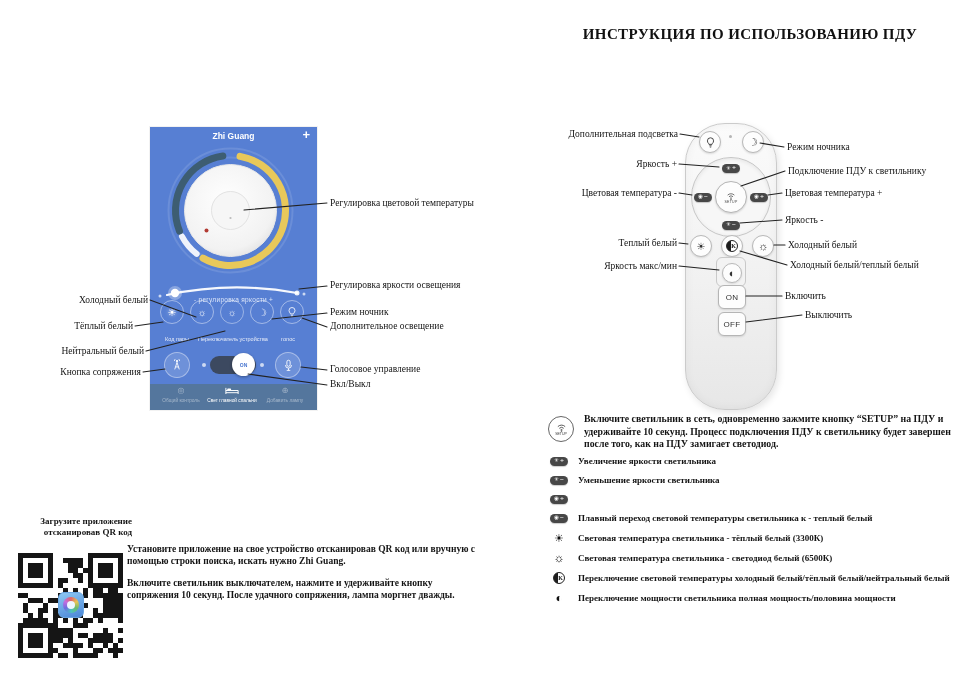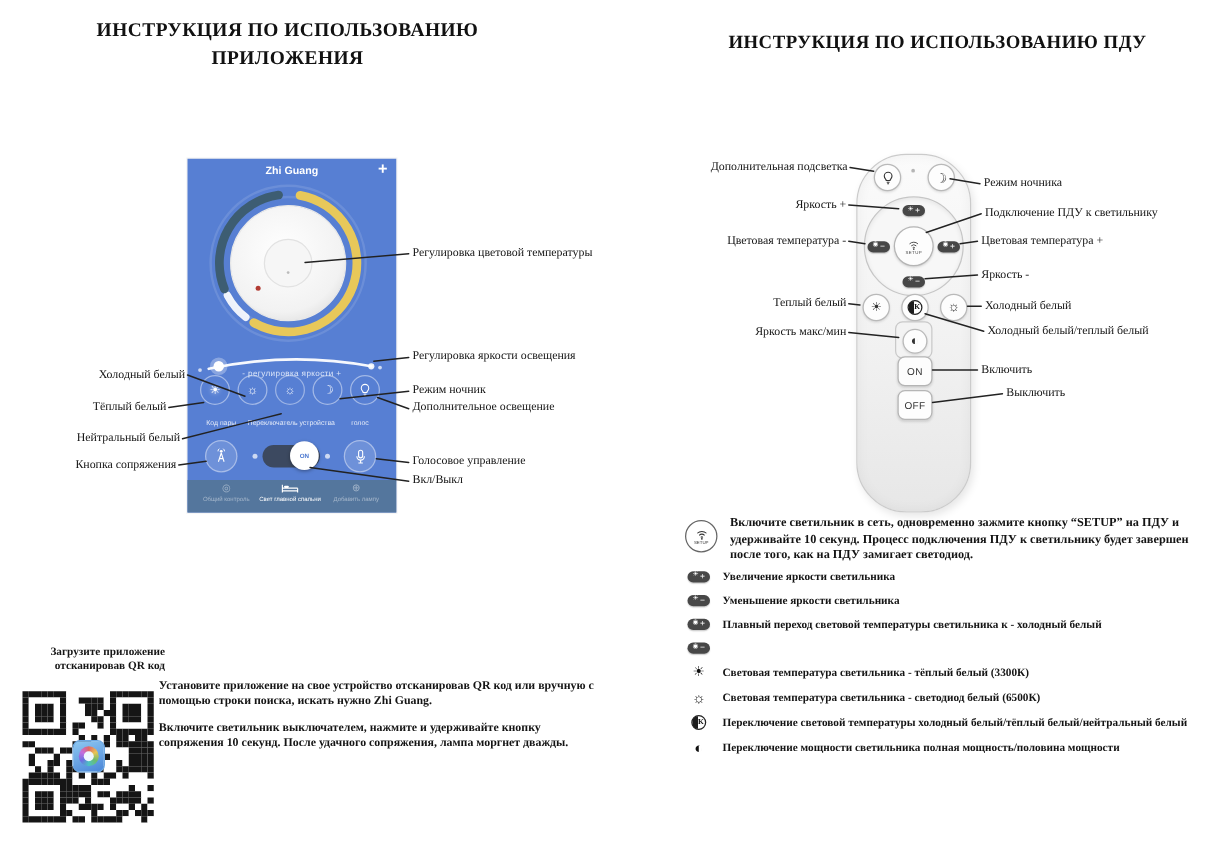--- a/index.html
+++ b/index.html
@@ -110,24 +110,20 @@
                  display:flex;align-items:center;justify-content:center;}
   #qr-logo .core{width:8px;height:8px;border-radius:50%;background:#eef6ff;}
   .para{position:absolute;left:127px;width:348px;font-size:9.5px;font-weight:bold;line-height:1.3;
         color:#141414;}
 </style>
 </head>
 <body>
 
 <div class="canvas">
 
-  <div class="page-title" id="title-left">
-    <div>ИНСТРУКЦИЯ ПО ИСПОЛЬЗОВАНИЮ</div>
-    <div>ПРИЛОЖЕНИЯ</div>
-  </div>
   <div class="page-title" id="title-right">ИНСТРУКЦИЯ ПО ИСПОЛЬЗОВАНИЮ ПДУ</div>
 
   <div class="app">
     <div class="app-title">Zhi Guang</div>
     <div class="app-plus">+</div>
 
     <svg class="knob-svg" width="141" height="141" viewBox="0 0 141 141">
       <defs>
         <radialGradient id="knobg" cx="45%" cy="40%" r="70%">
           <stop offset="0%" stop-color="#ffffff"></stop>
@@ -331,29 +327,29 @@
       </span>
     <span class="legend-text">Уменьшение яркости светильника</span>
   </div>
   <div class="legend-row" style="top:492px;">
     <span class="legend-icon">
         <span class="rpill">
           <span class="g">◉</span>
           <span class="s">+</span>
         </span>
       </span>
-    <span class="legend-text">Плавный переход световой температуры светильника к - холодный белый</span>
   </div>
   <div class="legend-row" style="top:511px;">
     <span class="legend-icon">
         <span class="rpill">
           <span class="g">◉</span>
           <span class="s">−</span>
         </span>
       </span>
+    <span class="legend-text">Плавный переход световой температуры светильника к - теплый белый</span>
   </div>
   <div class="legend-row" style="top:531px;">
     <span class="legend-icon">
         <span class="glyph-sun-filled">☀</span>
       </span>
     <span class="legend-text">Световая температура светильника - тёплый белый (3300К)</span>
   </div>
   <div class="legend-row" style="top:551px;">
     <span class="legend-icon">
         <span class="glyph-sun-outline">☼</span>

